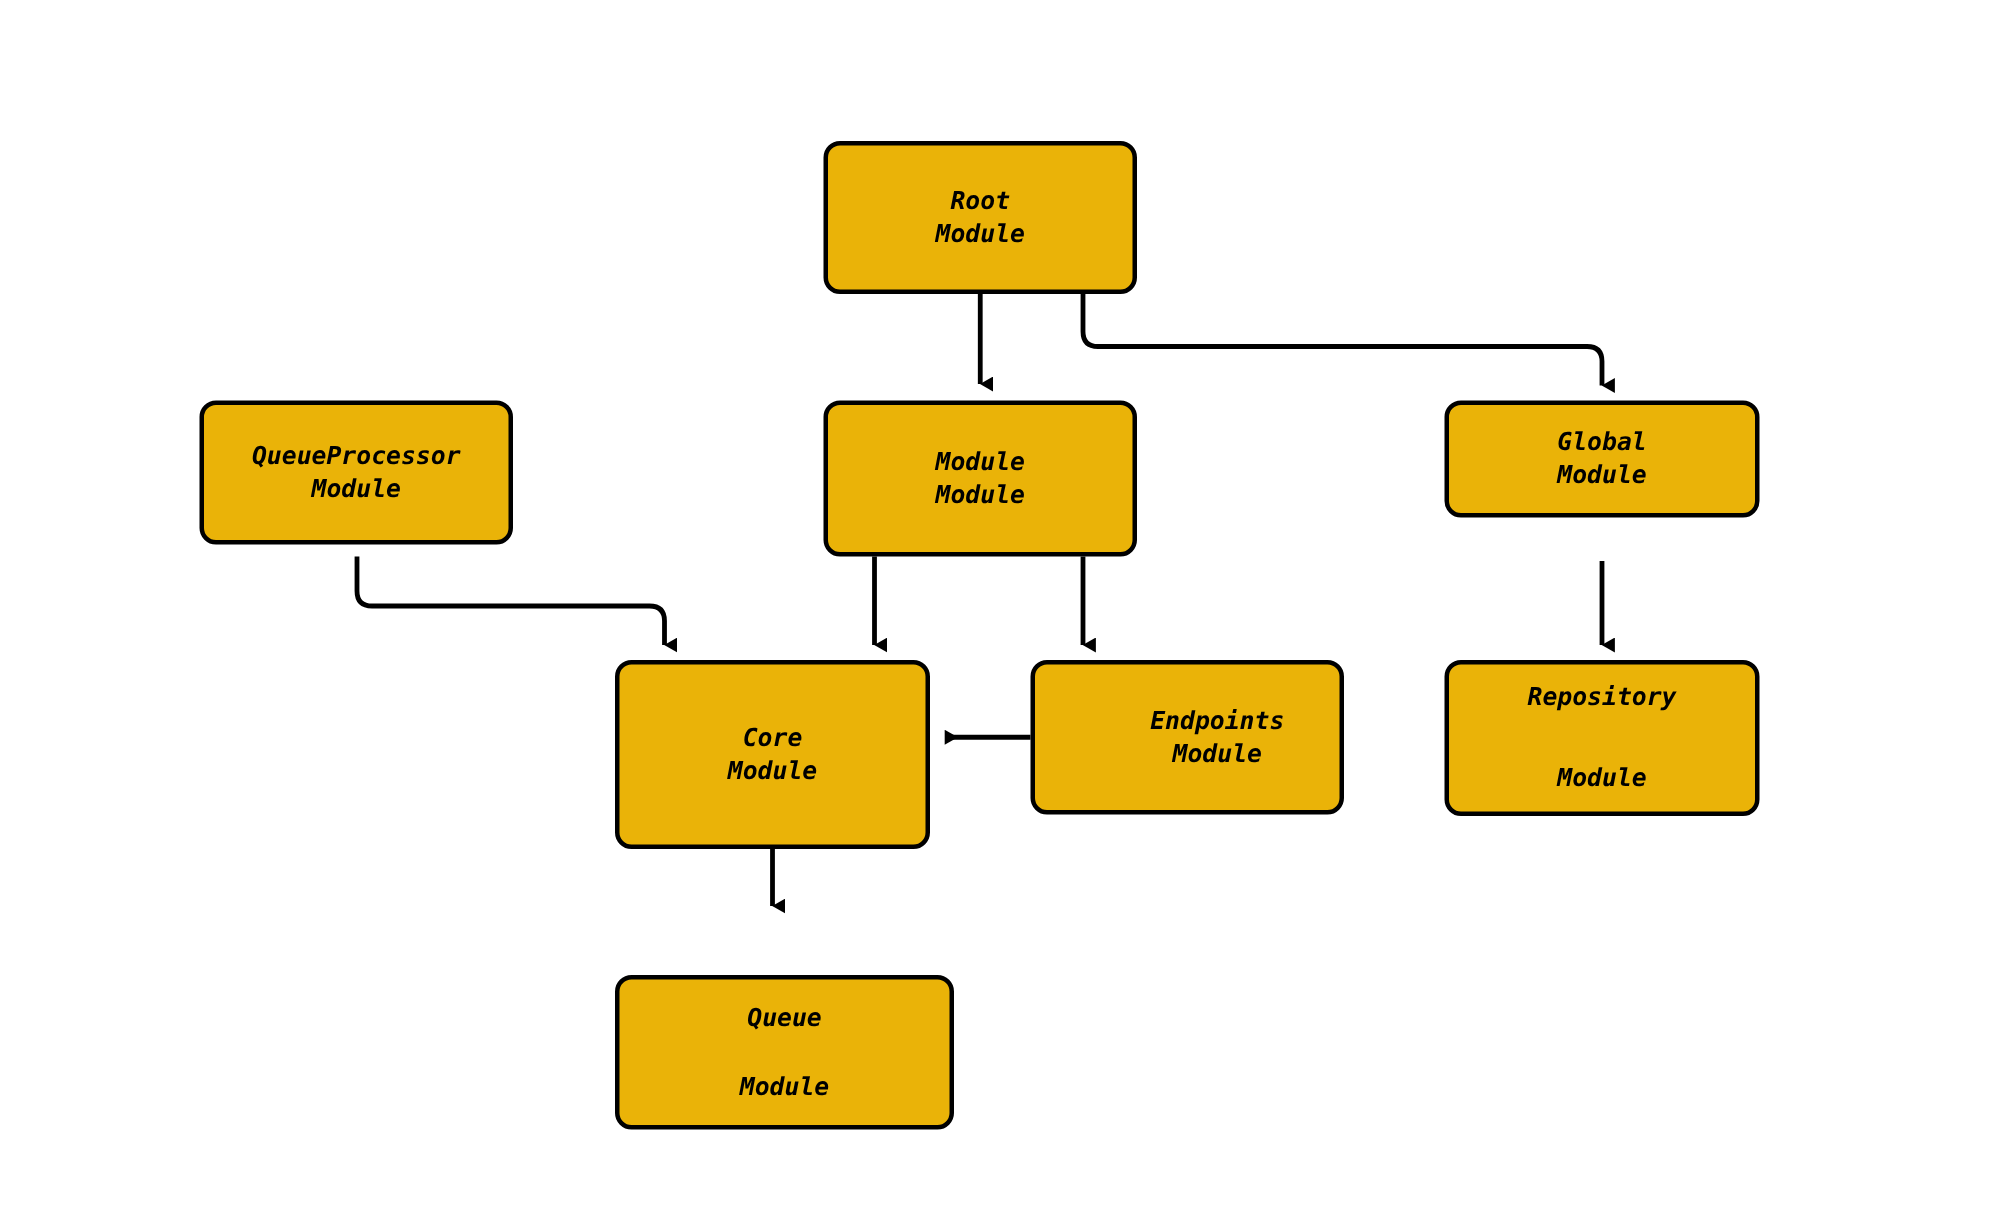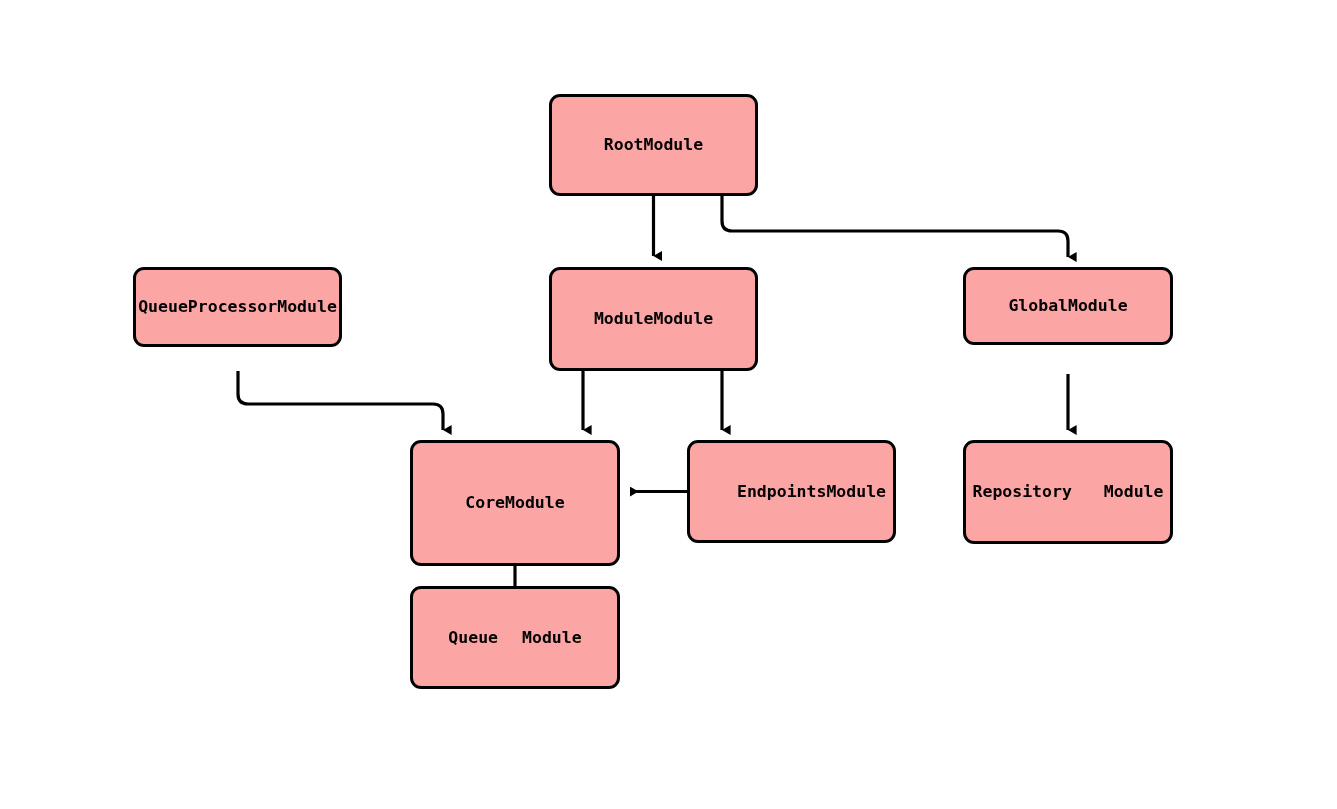--- a/index.html
+++ b/index.html
@@ -25,28 +25,29 @@
     position: absolute;
     left: 0;
     top: 0;
     width: 1337px;
     height: 809px;
     pointer-events: none;
   }
   .node {
     position: absolute;
     box-sizing: border-box;
-    background: #fca5a5;
+    background: #eab308;
     border: 3px solid #000000;
     border-radius: 11px;
     display: flex;
-    flex-direction: row;
+    flex-direction: column;
     align-items: center;
     justify-content: center;
     z-index: 2;
+    font-style: italic;
   }
   .node-label {
     font-family: "DejaVu Sans Mono", "Liberation Mono", monospace;
     font-size: 16.5px;
     line-height: 22px;
     font-weight: 700;
     color: #000000;
     text-align: center;
     white-space: pre;
     letter-spacing: 0px;
@@ -86,21 +87,21 @@
       <path d="M 515,543 L 515,604" marker-end="url(#arrowhead-down)"></path>
 
     </g>
   </svg>
 
   <div class="node" style="left:549px; top:94px; width:209px; height:102px;">
     <div class="node-label">Root</div>
     <div class="node-label">Module</div>
   </div>
 
-  <div class="node" style="left:133px; top:267px; width:209px; height:80px;">
+  <div class="node" style="left:133px; top:267px; width:209px; height:96px;">
     <div class="node-label">QueueProcessor</div>
     <div class="node-label">Module</div>
   </div>
 
   <div class="node" style="left:549px; top:267px; width:209px; height:104px;">
     <div class="node-label">Module</div>
     <div class="node-label">Module</div>
   </div>
 
   <div class="node" style="left:963px; top:267px; width:210px; height:78px;">
@@ -116,18 +117,18 @@
   <div class="node" style="left:687px; top:440px; width:209px; height:103px;padding-left:40px;">
     <div class="node-label">Endpoints</div>
     <div class="node-label">Module</div>
   </div>
 
   <div class="node" style="left:963px; top:440px; width:210px; height:104px;gap:32px;">
     <div class="node-label">Repository</div>
     <div class="node-label">Module</div>
   </div>
 
-  <div class="node" style="left:410px; top:586px; width:210px; height:103px;gap:24px;">
+  <div class="node" style="left:410px; top:650px; width:226px; height:103px;gap:24px;">
     <div class="node-label">Queue</div>
     <div class="node-label">Module</div>
   </div>
 
 </div>
 
 </body></html>

